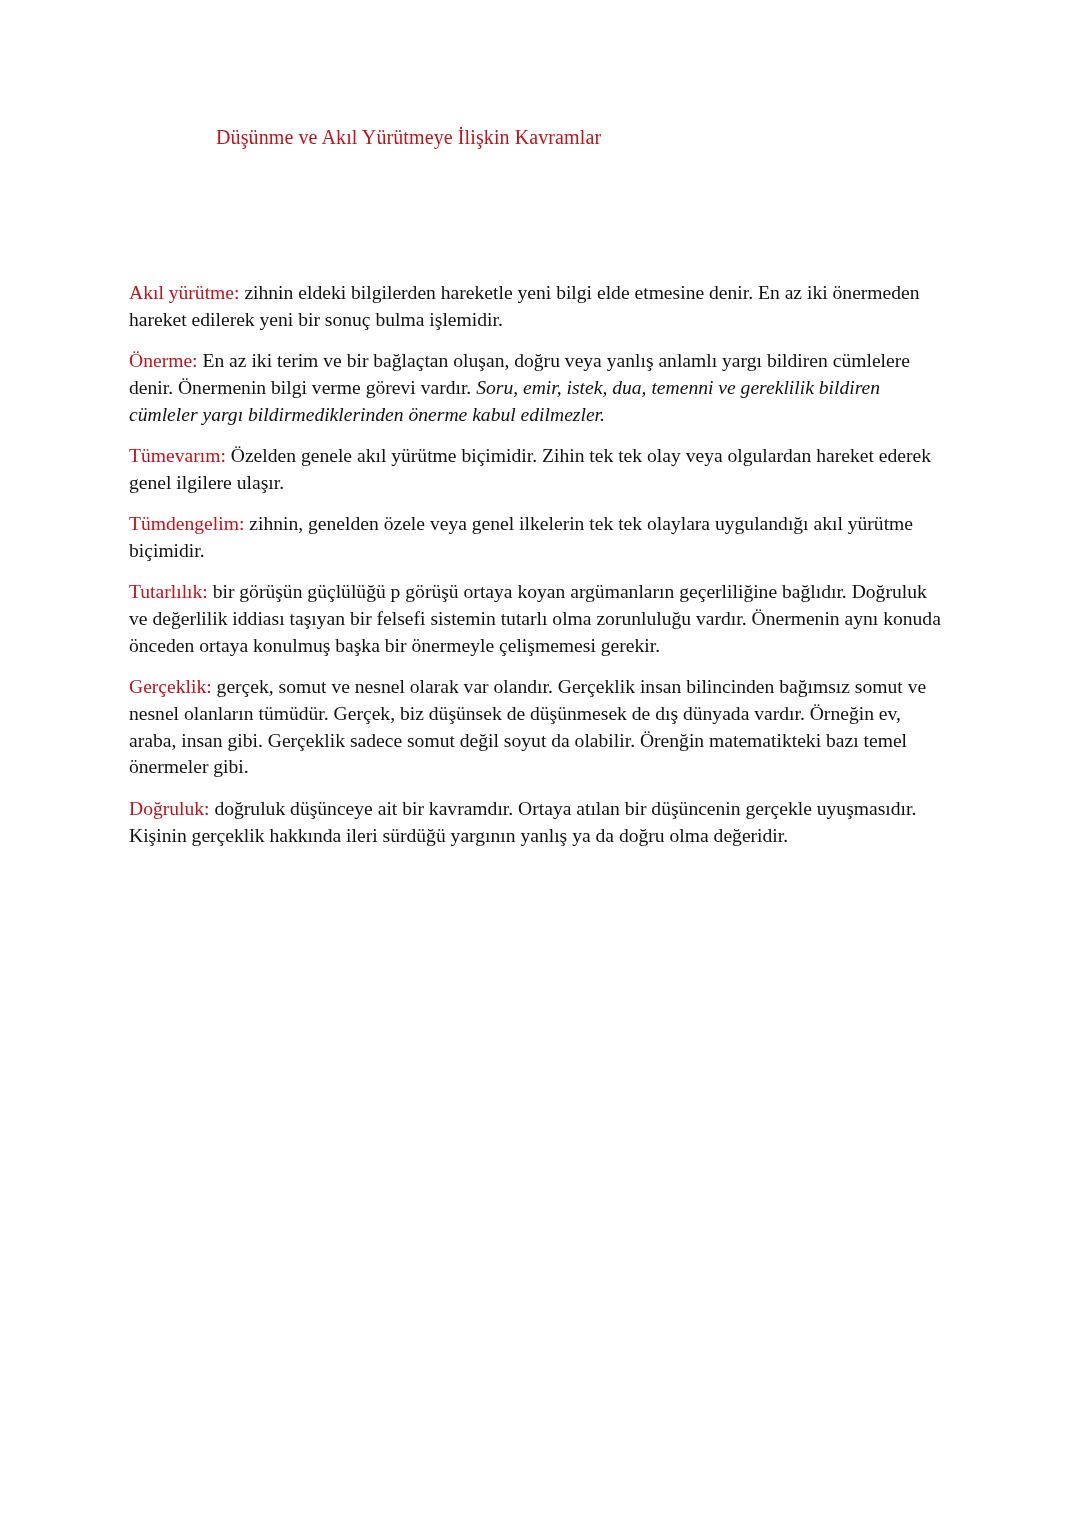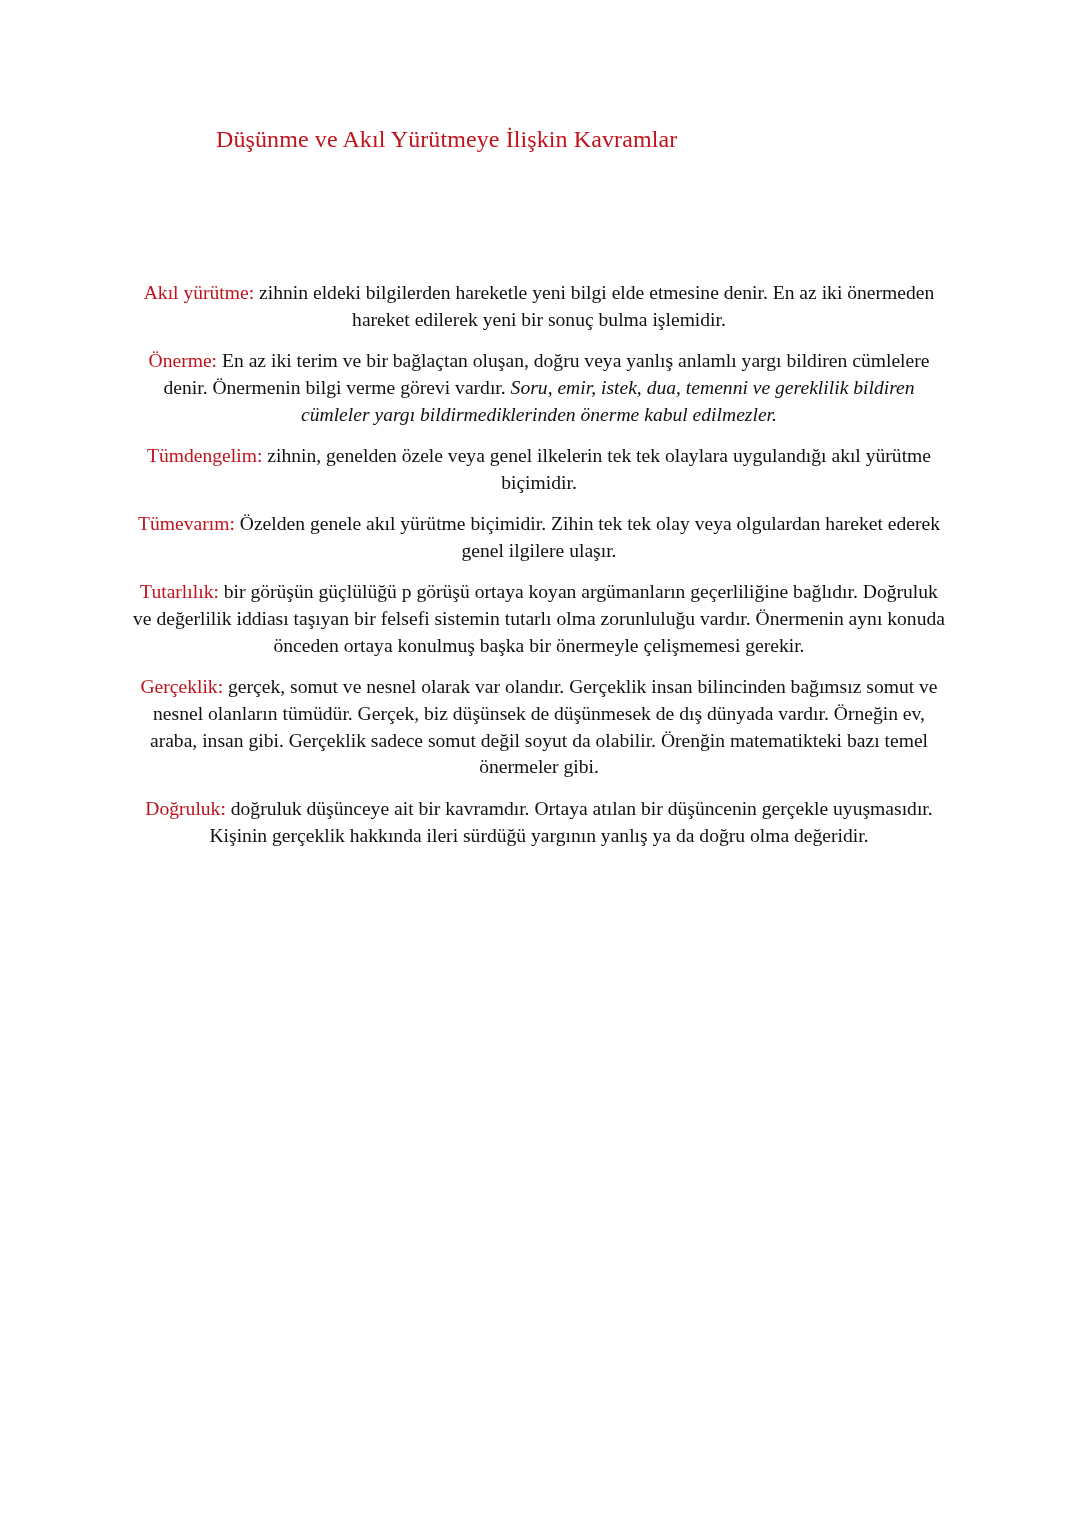--- a/index.html
+++ b/index.html
@@ -13,32 +13,31 @@
       position: relative;
       overflow: hidden;
       font-family: "Liberation Serif", "DejaVu Serif", serif;
       color: #111111;
     }
     .page-title {
       position: absolute;
       left: 216px;
       top: 126px;
       margin: 0;
-      font-size: 24px;
+      font-size: 20px;
       font-weight: normal;
       color: #c0131c;
       letter-spacing: 0.1px;
       white-space: nowrap;
     }
     .content {
       position: absolute;
       left: 129px;
       top: 280px;
       width: 820px;
-      text-align: center;
     }
     .entry {
       margin: 0 0 14.5px 0;
       font-size: 19.6px;
       line-height: 26.8px;
     }
     .term {
       color: #c0131c;
     }
     .italic {
@@ -51,23 +50,23 @@
 <h1 class="page-title">Düşünme ve Akıl Yürütmeye İlişkin Kavramlar</h1>
 
 <div class="content">
   <p class="entry"><span class="term">Akıl yürütme:</span><span> zihnin eldeki bilgilerden hareketle yeni bilgi elde etmesine denir. En az iki önermeden hareket edilerek yeni bir sonuç bulma işlemidir.</span></p>
 
 
   <p class="entry"><span class="term">Önerme:</span><span> En az iki terim ve bir bağlaçtan oluşan, doğru veya yanlış anlamlı yargı bildiren cümlelere denir. Önermenin bilgi verme görevi vardır. </span><span class="italic">Soru, emir, istek, dua, temenni ve gereklilik bildiren cümleler yargı bildirmediklerinden önerme kabul edilmezler.</span></p>
 
 
 
+  <p class="entry"><span class="term">Tümevarım:</span><span> Özelden genele akıl yürütme biçimidir. Zihin tek tek olay veya olgulardan hareket ederek genel ilgilere ulaşır.</span></p>
+
   <p class="entry"><span class="term">Tümdengelim:</span><span> zihnin, genelden özele veya genel ilkelerin tek tek olaylara uygulandığı akıl yürütme biçimidir.</span></p>
-
-  <p class="entry"><span class="term">Tümevarım:</span><span> Özelden genele akıl yürütme biçimidir. Zihin tek tek olay veya olgulardan hareket ederek genel ilgilere ulaşır.</span></p>
 
 
   <p class="entry"><span class="term">Tutarlılık:</span><span> bir görüşün güçlülüğü p görüşü ortaya koyan argümanların geçerliliğine bağlıdır. Doğruluk ve değerlilik iddiası taşıyan bir felsefi sistemin tutarlı olma zorunluluğu vardır. Önermenin aynı konuda önceden ortaya konulmuş başka bir önermeyle çelişmemesi gerekir.</span></p>
 
 
   <p class="entry"><span class="term">Gerçeklik:</span><span> gerçek, somut ve nesnel olarak var olandır. Gerçeklik insan bilincinden bağımsız somut ve nesnel olanların tümüdür. Gerçek, biz düşünsek de düşünmesek de dış dünyada vardır. Örneğin ev, araba, insan gibi. Gerçeklik sadece somut değil soyut da olabilir. Örenğin matematikteki bazı temel önermeler gibi.</span></p>
 
   <p class="entry"><span class="term">Doğruluk:</span><span> doğruluk düşünceye ait bir kavramdır. Ortaya atılan bir düşüncenin gerçekle uyuşmasıdır. Kişinin gerçeklik hakkında ileri sürdüğü yargının yanlış ya da  doğru olma değeridir.</span></p>
 
 </div>

